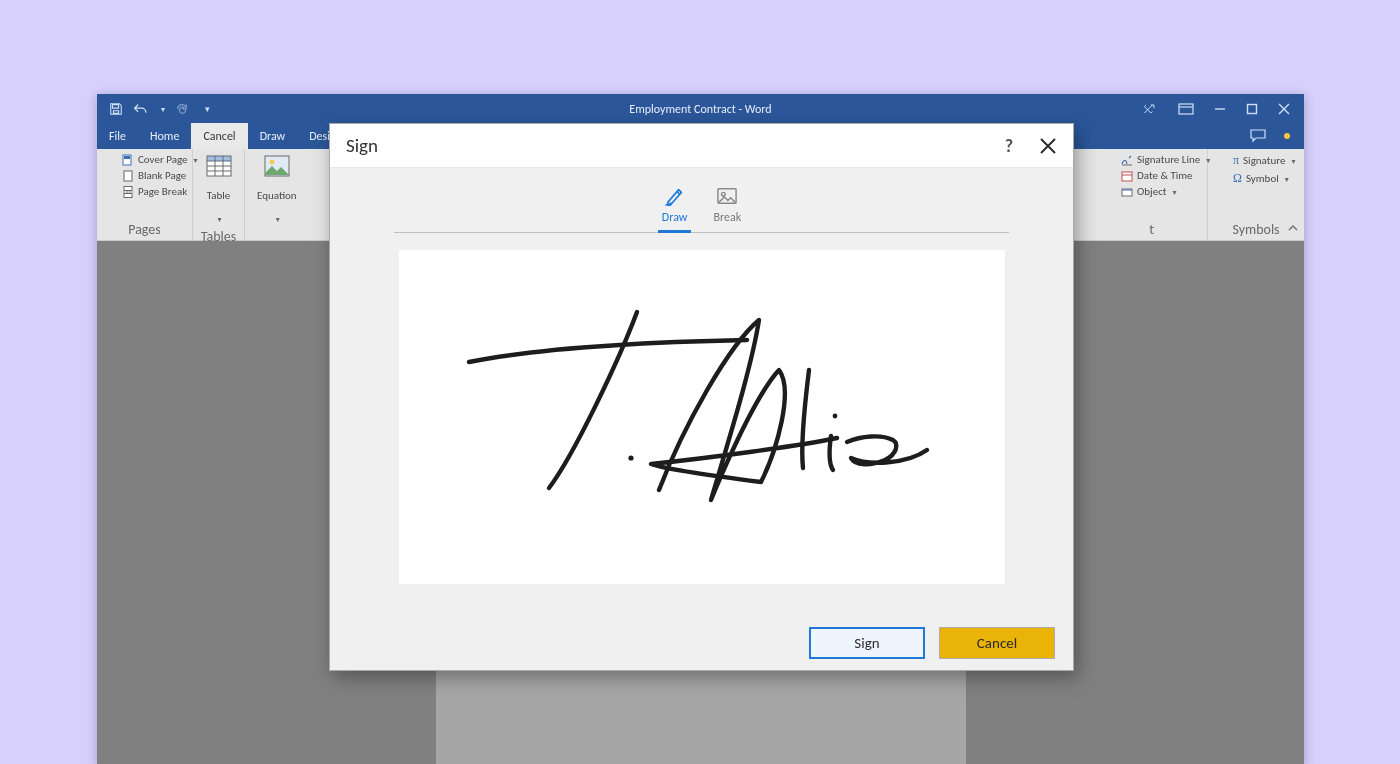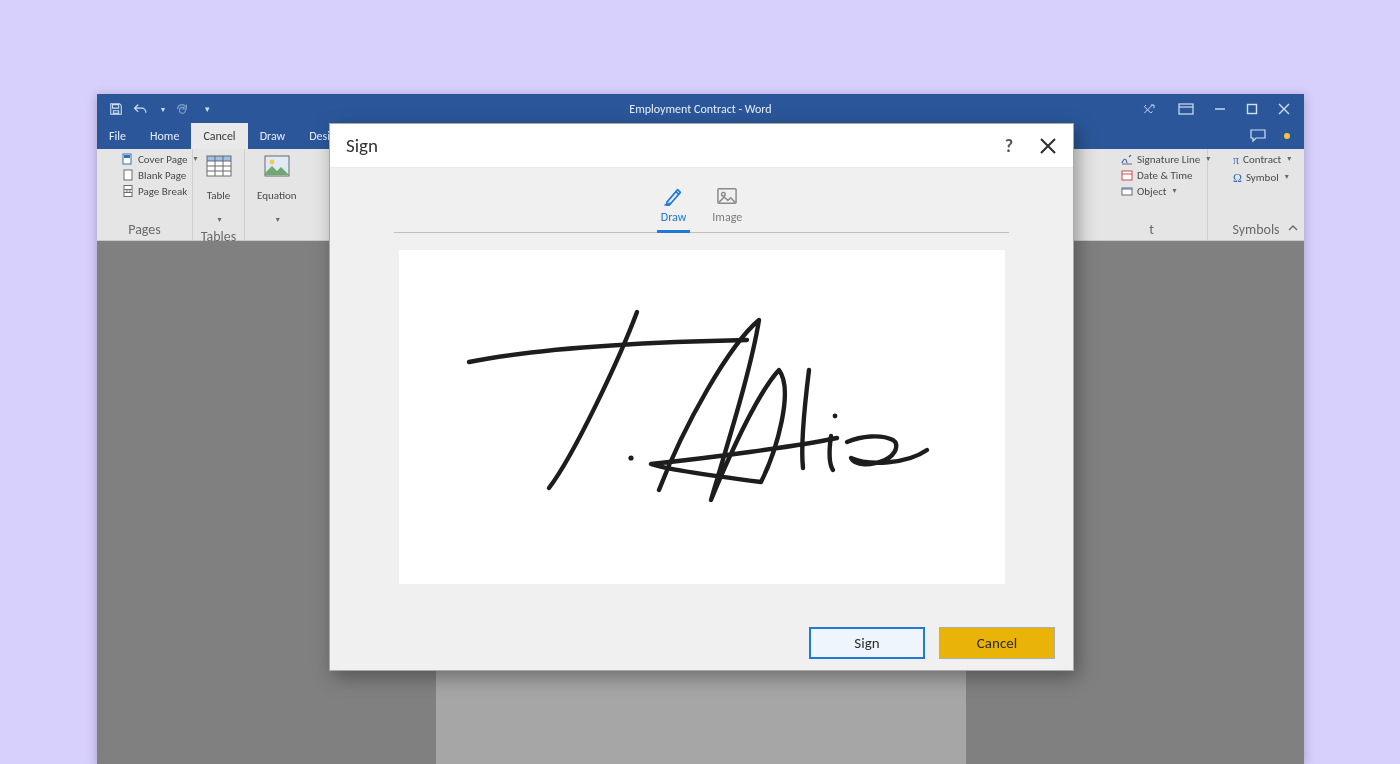--- a/index.html
+++ b/index.html
@@ -60,21 +60,21 @@
     user-select:none;
   }
   .group {
     border-right:1px solid #cfcfcf;
     display:flex; flex-direction:column;
     padding: 4px 6px 2px 6px;
   }
   .group-body { flex:1; display:flex; align-items:flex-start; gap:6px; }
   .group-label { text-align:center; font-size:14px; color:#6a6a6a; padding-top:2px; }
   .rb-col { display:flex; flex-direction:column; gap:3px; }
-  .rb-item { display:flex; gap:4px; white-space:nowrap;padding-left:19px; }
+  .rb-item { display:flex; align-items:center; gap:4px; white-space:nowrap;padding-left:19px; }
   .rb-big {
     display:flex; flex-direction:column; align-items:center; gap:12px;
     padding: 2px 6px;
   }
   .caret { font-size:8px; color:#6a6a6a; margin-left:2px;}
 
   .ribbon-collapse {
     position:absolute; right:2px; bottom:2px;
     width:18px;height:18px; display:flex; align-items:center; justify-content:center;
     color:#666;
@@ -386,21 +386,21 @@
         </div>
       </div>
       <div class="group-label">t</div>
     </div>
 
     <div class="group" style="width:96px;border-right:none;">
       <div class="group-body">
         <div class="rb-col">
           <div class="rb-item">
             <span class="ico" style="font-family:serif;color:#3a6fb5;font-size:12px;">π</span>
-            <span>Contract</span>
+            <span>Signature</span>
               <span class="caret">▾</span>
           </div>
           <div class="rb-item">
             <span class="ico" style="font-family:serif;color:#3a6fb5;font-size:12px;">Ω</span>
             <span>Symbol</span>
               <span class="caret">▾</span>
           </div>
         </div>
       </div>
       <div class="group-label">Symbols</div>
@@ -445,21 +445,21 @@
       <span>Draw</span>
     </div>
     <div class="tab">
       <span class="ico">
         <svg width="22" height="20" viewBox="0 0 24 22">
           <rect x="2" y="3" width="20" height="16" rx="1" fill="none" stroke="#8a8a8a" stroke-width="1.6"></rect>
           <circle cx="8" cy="9" r="2" fill="none" stroke="#8a8a8a" stroke-width="1.6"></circle>
           <path d="M3 18l6-6 4 4 3-3 5 5" fill="none" stroke="#8a8a8a" stroke-width="1.6"></path>
         </svg>
       </span>
-      <span>Image</span>
+      <span>Break</span>
     </div>
   </div>
 
   <div class="canvas-wrap">
     <div class="sign-canvas">
       <svg viewBox="0 0 606 334" width="606" height="334">
         <g fill="none" stroke="#1d1d1d" stroke-width="4.4" stroke-linecap="round" stroke-linejoin="round">
 
           <path d="M70 112 C 140 98, 250 92, 348 90"></path>
 

